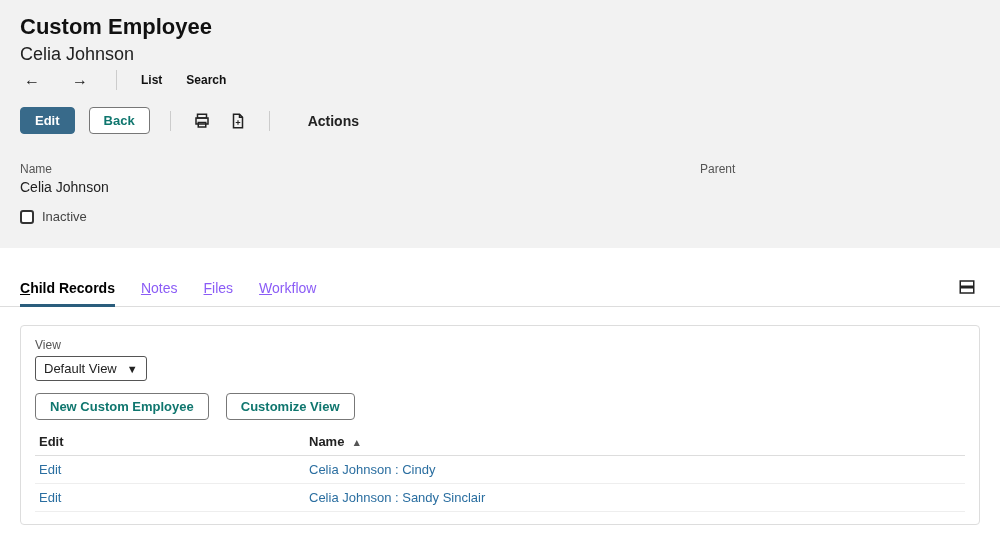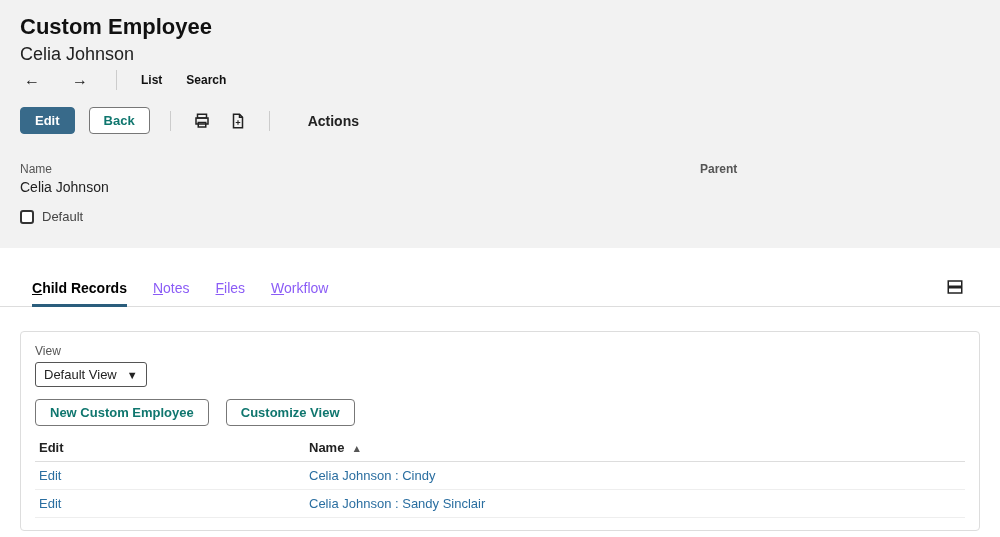--- a/index.html
+++ b/index.html
@@ -97,21 +97,21 @@
     height: 20px;
     background: #ccc;
     margin: 0 6px;
   }
   .fields-area {
     background: #f2f2f2;
     padding: 16px 20px 24px 20px;
     display: flex;
   }
   .field-col-left { flex: 0 0 680px; }
-  .field-col-right { flex: 1; font-weight: bold; }
+  .field-col-right { flex: 1; }
   .field-label {
     font-size: 12px;
     color: #555;
     margin-bottom: 3px;
   }
   .field-value {
     font-size: 14px;
     color: #222;
   }
   .checkbox-row {
@@ -130,21 +130,21 @@
   }
   .checkbox-label {
     font-size: 13px;
     color: #444;
   }
   .tabs-bar {
     display: flex;
     align-items: center;
     justify-content: space-between;
     border-bottom: 1px solid #ddd;
-    padding: 0 32px;
+    padding: 0 20px;
     margin-top: 22px;
   }
   .tabs {
     display: flex;
     gap: 26px;
   }
   .tab {
     font-size: 14px;
     color: #8b5cf6;
     padding: 10px 0 10px 0;
@@ -161,21 +161,21 @@
     left: 0; right: 0; bottom: -1px;
     height: 3px;
     background: #2a5d7c;
   }
   .tab .ul { text-decoration: underline; }
   .tab-right-icon {
     cursor: pointer;
     padding: 4px;
   }
   .panel {
-    margin: 24px 20px;
+    margin: 18px 20px;
     border: 1px solid #ddd;
     border-radius: 4px;
     padding: 12px 14px;
   }
   .view-label {
     font-size: 12px;
     color: #555;
     margin-bottom: 4px;
   }
   .select {
@@ -271,21 +271,21 @@
     <span class="actions-label">Actions</span>
   </div>
 </div>
 
 <div class="fields-area">
   <div class="field-col-left">
     <div class="field-label">Name</div>
     <div class="field-value">Celia Johnson</div>
     <div class="checkbox-row">
       <span class="checkbox"></span>
-      <span class="checkbox-label">Default</span>
+      <span class="checkbox-label">Inactive</span>
     </div>
   </div>
   <div class="field-col-right">
     <div class="field-label">Parent</div>
     <div class="field-value"></div>
   </div>
 </div>
 
 <div class="tabs-bar">
   <div class="tabs">

